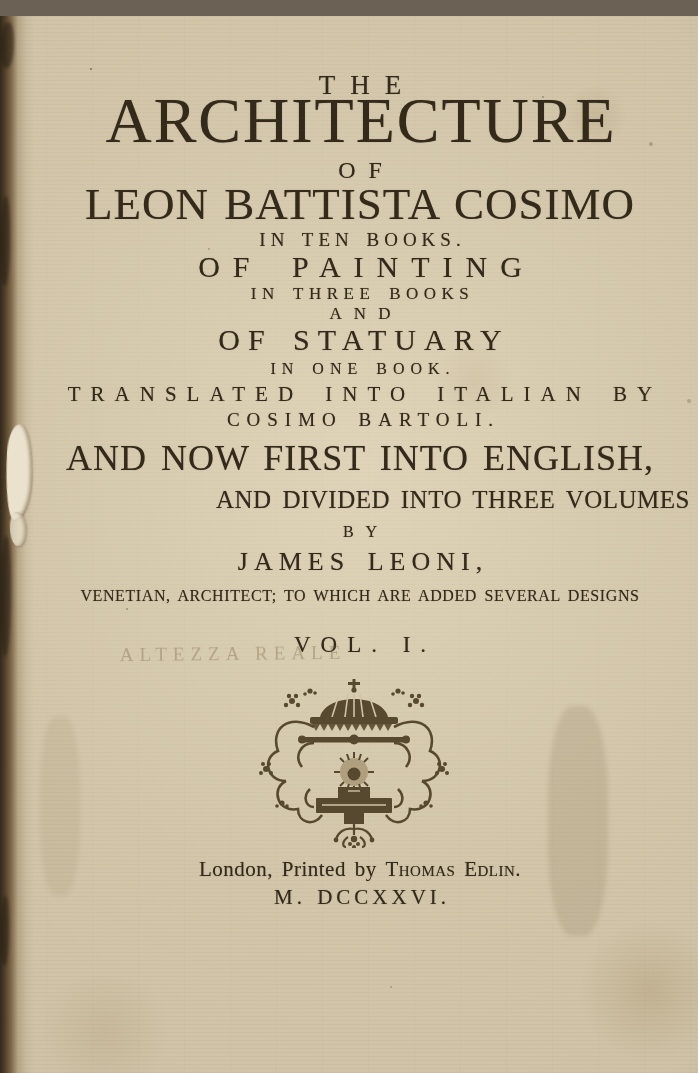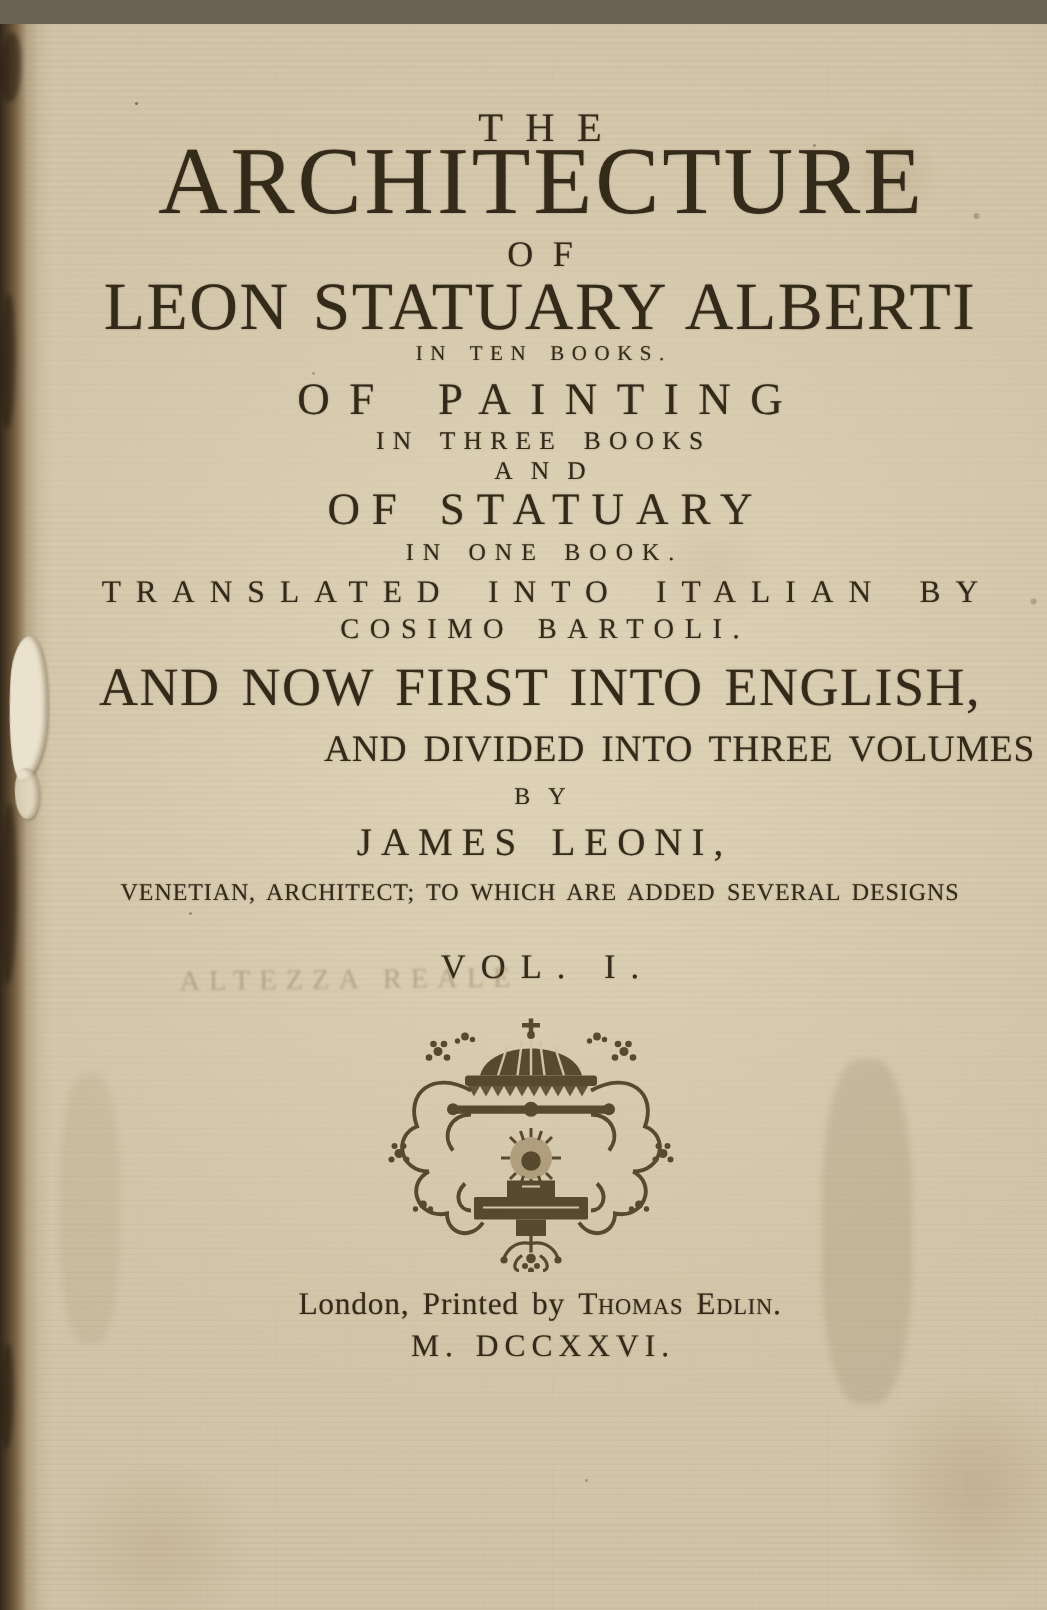--- a/index.html
+++ b/index.html
@@ -39,21 +39,21 @@
       200px 1020px 0 1px rgba(110,88,55,0.3), 608px 1028px 0 2px rgba(130,105,68,0.3);}
   
   .tl{
     position:absolute;left:30px;right:8px;text-align:center;white-space:nowrap;
     text-shadow:0 0 1px rgba(52,42,26,0.45);
   }
   .l-the          {top:54px;  font-size:27px; letter-spacing:15px; padding-left:15px;}
   .l-architecture {top:68px;  font-size:64px; letter-spacing:2px;  padding-left:2px;}
   .l-of           {top:141px; font-size:24px; letter-spacing:13px; padding-left:13px;}
   .l-author       {top:162px; font-size:45px; letter-spacing:1px;  word-spacing:3px;}
-  .l-tenbooks     {top:213px; font-size:14px; letter-spacing:5px;  word-spacing:3px; padding-left:5px;}
+  .l-tenbooks     {top:213px; font-size:19px; letter-spacing:5px;  word-spacing:3px; padding-left:5px;}
   .l-painting     {top:234px; font-size:30px; letter-spacing:13px; word-spacing:9px; padding-left:13px;}
   .l-threebooks   {top:268px; font-size:17px; letter-spacing:5.5px;word-spacing:4px; padding-left:5px;}
   .l-and          {top:288px; font-size:17px; letter-spacing:12px; padding-left:12px;}
   .l-statuary     {top:307px; font-size:30px; letter-spacing:8px;  word-spacing:5px; padding-left:8px;}
   .l-onebook      {top:344px; font-size:16px; letter-spacing:6px;  word-spacing:3px; padding-left:6px;}
   .l-translated   {top:366px; font-size:21px; letter-spacing:10px; word-spacing:7px; padding-left:10px;}
   .l-cosimo       {top:393px; font-size:19px; letter-spacing:7px;  word-spacing:4px; padding-left:7px;}
   .l-english      {top:421px; font-size:36px; letter-spacing:1px;  word-spacing:4px;}
   .l-divided      {top:470px; font-size:25px; letter-spacing:0.5px;word-spacing:4px;text-align:right;}
   .l-by           {top:507px; font-size:16px; letter-spacing:12px; padding-left:12px;}
@@ -89,21 +89,21 @@
   <div class="stain" style="left:580px;top:900px;width:140px;height:150px;background:radial-gradient(circle,rgba(140,110,70,0.2),rgba(0,0,0,0) 70%);"></div>
   <div class="stain" style="left:30px;top:960px;width:150px;height:110px;background:radial-gradient(circle,rgba(140,112,72,0.13),rgba(0,0,0,0) 70%);"></div>
   <div class="stain" style="left:430px;top:330px;width:90px;height:70px;background:radial-gradient(circle,rgba(150,122,82,0.1),rgba(0,0,0,0) 70%);"></div>
   <div class="speck" style="left:90px;top:52px;"></div>
   <div class="ghost-smudge" style="left:548px;top:690px;width:60px;height:230px;"></div>
   <div class="ghost-smudge" style="left:40px;top:700px;width:40px;height:180px;opacity:.6;"></div>
 
   <div class="tl l-the">THE</div>
   <div class="tl l-architecture">ARCHITECTURE</div>
   <div class="tl l-of">OF</div>
-  <div class="tl l-author">LEON STATUARY ALBERTI</div>
+  <div class="tl l-author">LEON BATTISTA COSIMO</div>
   <div class="tl l-tenbooks">IN TEN BOOKS.</div>
   <div class="tl l-painting">OF PAINTING</div>
   <div class="tl l-and">AND</div>
   <div class="tl l-threebooks">IN THREE BOOKS</div>
   <div class="tl l-statuary">OF STATUARY</div>
   <div class="tl l-onebook">IN ONE BOOK.</div>
   <div class="tl l-cosimo">COSIMO BARTOLI.</div>
   <div class="tl l-translated">TRANSLATED INTO ITALIAN BY</div>
   <div class="tl l-english">AND NOW FIRST INTO ENGLISH,</div>
   <div class="tl l-divided">AND DIVIDED INTO THREE VOLUMES</div>

